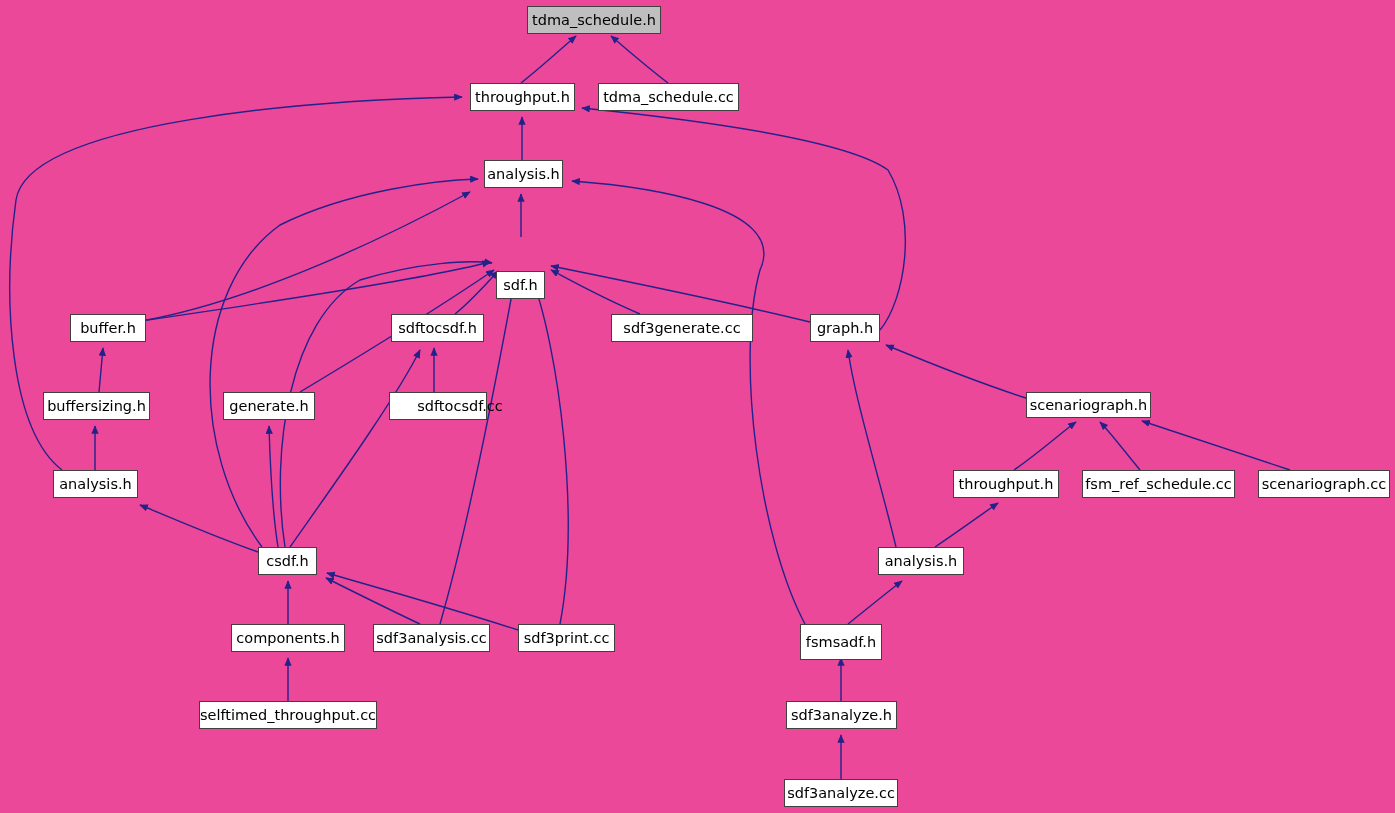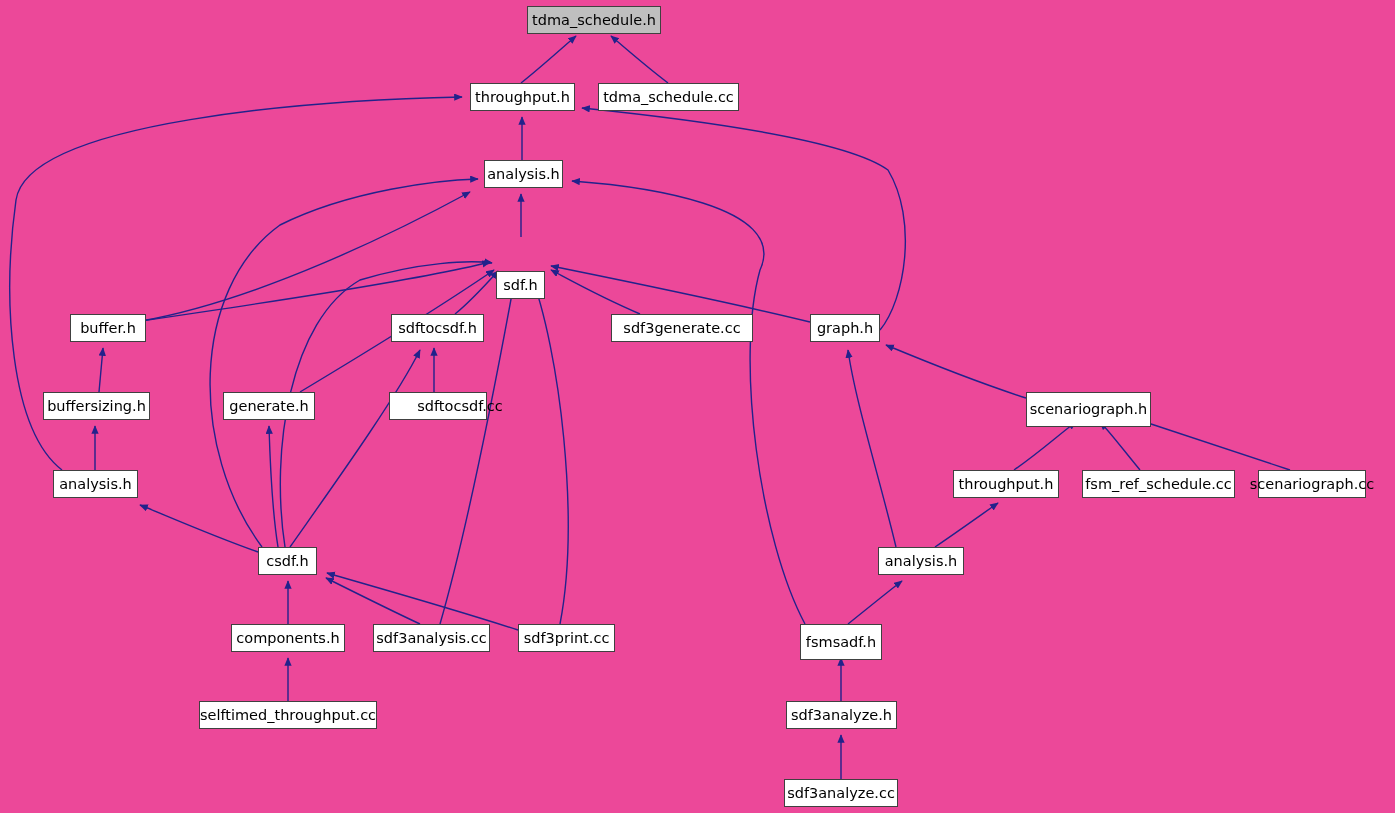--- a/index.html
+++ b/index.html
@@ -66,25 +66,25 @@
       <div class="node" style="left: 598px; top: 83px; width: 141px; height: 28px;">tdma_schedule.cc</div>
       <div class="node" style="left: 484px; top: 160px; width: 79px; height: 28px;">analysis.h</div>
       <div class="node" style="left: 496px; top: 237px; width: 49px; height: 28px; margin-top: 34px;">sdf.h</div>
       <div class="node" style="left: 70px; top: 314px; width: 76px; height: 28px;">buffer.h</div>
       <div class="node" style="left: 391px; top: 314px; width: 93px; height: 28px;">sdftocsdf.h</div>
       <div class="node" style="left: 611px; top: 314px; width: 142px; height: 28px;">sdf3generate.cc</div>
       <div class="node" style="left: 810px; top: 314px; width: 70px; height: 28px;">graph.h</div>
       <div class="node" style="left: 43px; top: 392px; width: 107px; height: 28px;">buffersizing.h</div>
       <div class="node" style="left: 223px; top: 392px; width: 92px; height: 28px;">generate.h</div>
       <div class="node" style="left: 389px; top: 392px; width: 98px; height: 28px; padding-left: 44px;">sdftocsdf.cc</div>
-      <div class="node" style="left: 1026px; top: 392px; width: 125px; height: 35px;">scenariograph.h</div>
+      <div class="node" style="left: 1026px; top: 392px; width: 125px; height: 26px;">scenariograph.h</div>
       <div class="node" style="left: 53px; top: 470px; width: 85px; height: 28px;">analysis.h</div>
       <div class="node" style="left: 953px; top: 470px; width: 106px; height: 28px;">throughput.h</div>
       <div class="node" style="left: 1082px; top: 470px; width: 153px; height: 28px;">fsm_ref_schedule.cc</div>
-      <div class="node" style="left: 1258px; top: 470px; width: 108px; height: 28px;">scenariograph.cc</div>
+      <div class="node" style="left: 1258px; top: 470px; width: 132px; height: 28px;">scenariograph.cc</div>
       <div class="node" style="left: 258px; top: 547px; width: 59px; height: 28px; text-align: center;">csdf.h</div>
       <div class="node" style="left: 878px; top: 547px; width: 86px; height: 28px;">analysis.h</div>
       <div class="node" style="left: 231px; top: 624px; width: 114px; height: 28px;">components.h</div>
       <div class="node" style="left: 373px; top: 624px; width: 117px; height: 28px;">sdf3analysis.cc</div>
       <div class="node" style="left: 518px; top: 624px; width: 97px; height: 28px;">sdf3print.cc</div>
       <div class="node" style="left: 800px; top: 624px; width: 82px; height: 36px;">fsmsadf.h</div>
       <div class="node" style="left: 199px; top: 701px; width: 178px; height: 28px;">selftimed_throughput.cc</div>
       <div class="node" style="left: 786px; top: 701px; width: 111px; height: 28px;">sdf3analyze.h</div>
       <div class="node" style="left: 784px; top: 779px; width: 114px; height: 28px;">sdf3analyze.cc</div>
     </div>

